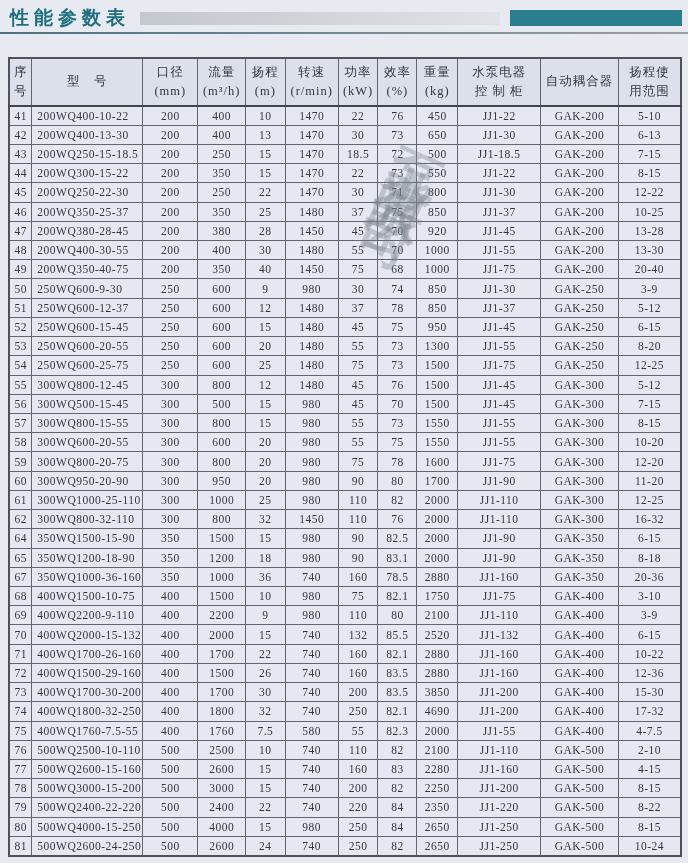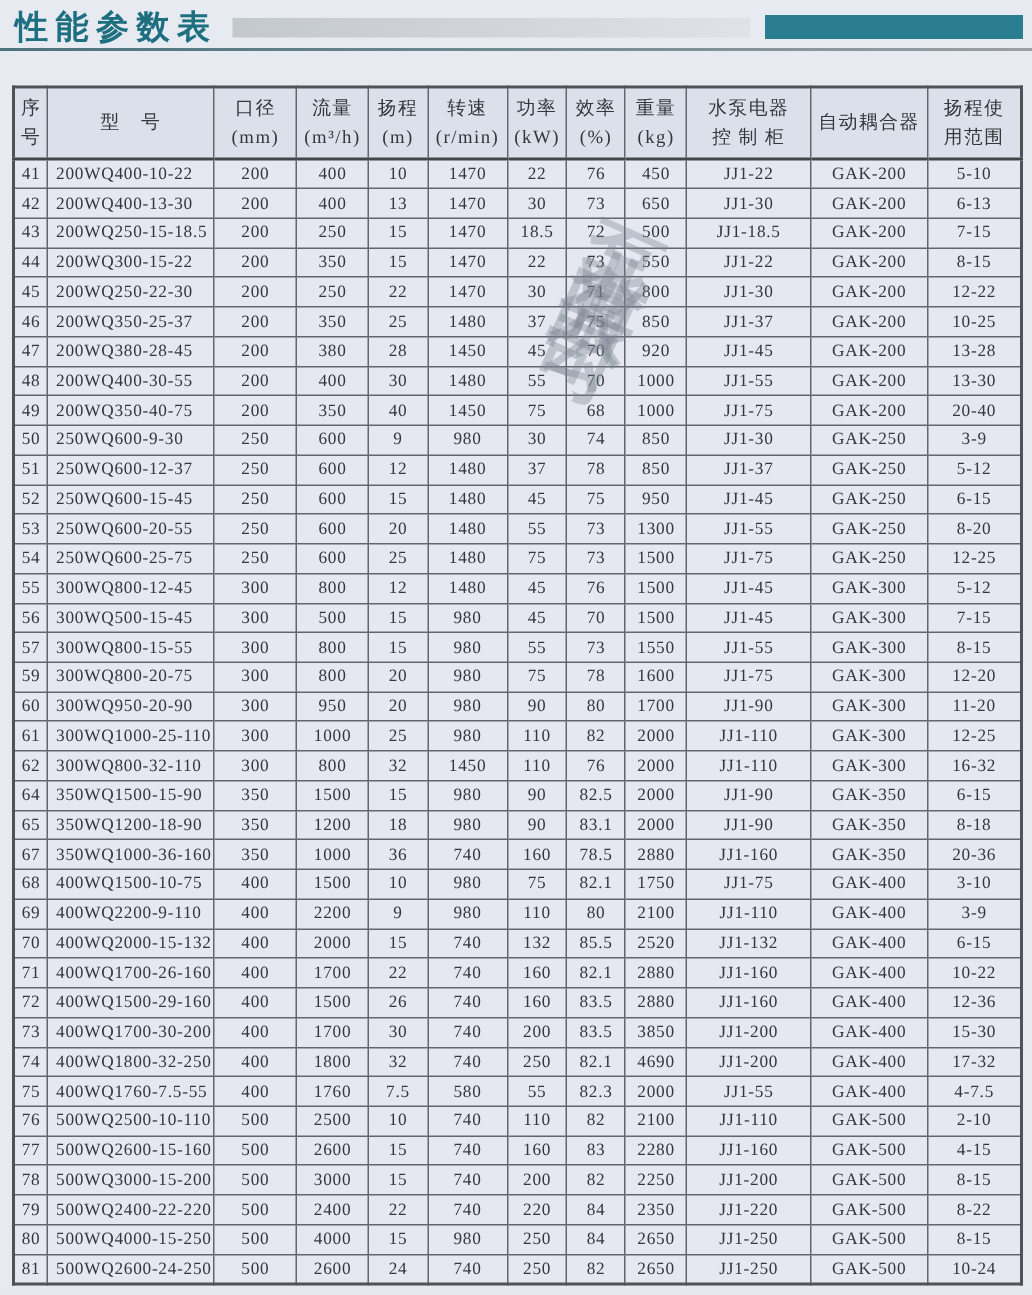--- a/index.html
+++ b/index.html
@@ -9,21 +9,21 @@
     font-family:"Liberation Serif","DejaVu Serif",serif;
     position:relative; overflow:hidden;
   }
   
   .titlebar {
     position:absolute; top:6px; left:10px; right:6px; height:24px;
     display:flex; align-items:center;
   }
   .page-title {
     font-family:"Liberation Sans",sans-serif;
-    font-size:22px; font-weight:bold; color:#1e6f80;
+    font-size:19px; font-weight:bold; color:#1e6f80;
     letter-spacing:5px; margin:0; white-space:nowrap;
   }
   .grad-bar {
     flex:1; height:13px; margin-left:10px; align-self:center;
     background:linear-gradient(to right,#c3c8ce,#dfe2e6);
   }
   .teal-bar {
     width:172px; height:16px; margin-left:10px;
     background:#2b7e90;
   }
@@ -379,20 +379,34 @@
         <td>15</td>
         <td>980</td>
         <td>55</td>
         <td>73</td>
         <td>1550</td>
         <td>JJ1-55</td>
         <td>GAK-300</td>
         <td>8-15</td>
       </tr>
       <tr>
+        <td>58</td>
+        <td>300WQ600-20-55</td>
+        <td>300</td>
+        <td>600</td>
+        <td>20</td>
+        <td>980</td>
+        <td>55</td>
+        <td>75</td>
+        <td>1550</td>
+        <td>JJ1-55</td>
+        <td>GAK-300</td>
+        <td>10-20</td>
+      </tr>
+      <tr>
         <td>59</td>
         <td>300WQ800-20-75</td>
         <td>300</td>
         <td>800</td>
         <td>20</td>
         <td>980</td>
         <td>75</td>
         <td>78</td>
         <td>1600</td>
         <td>JJ1-75</td>

